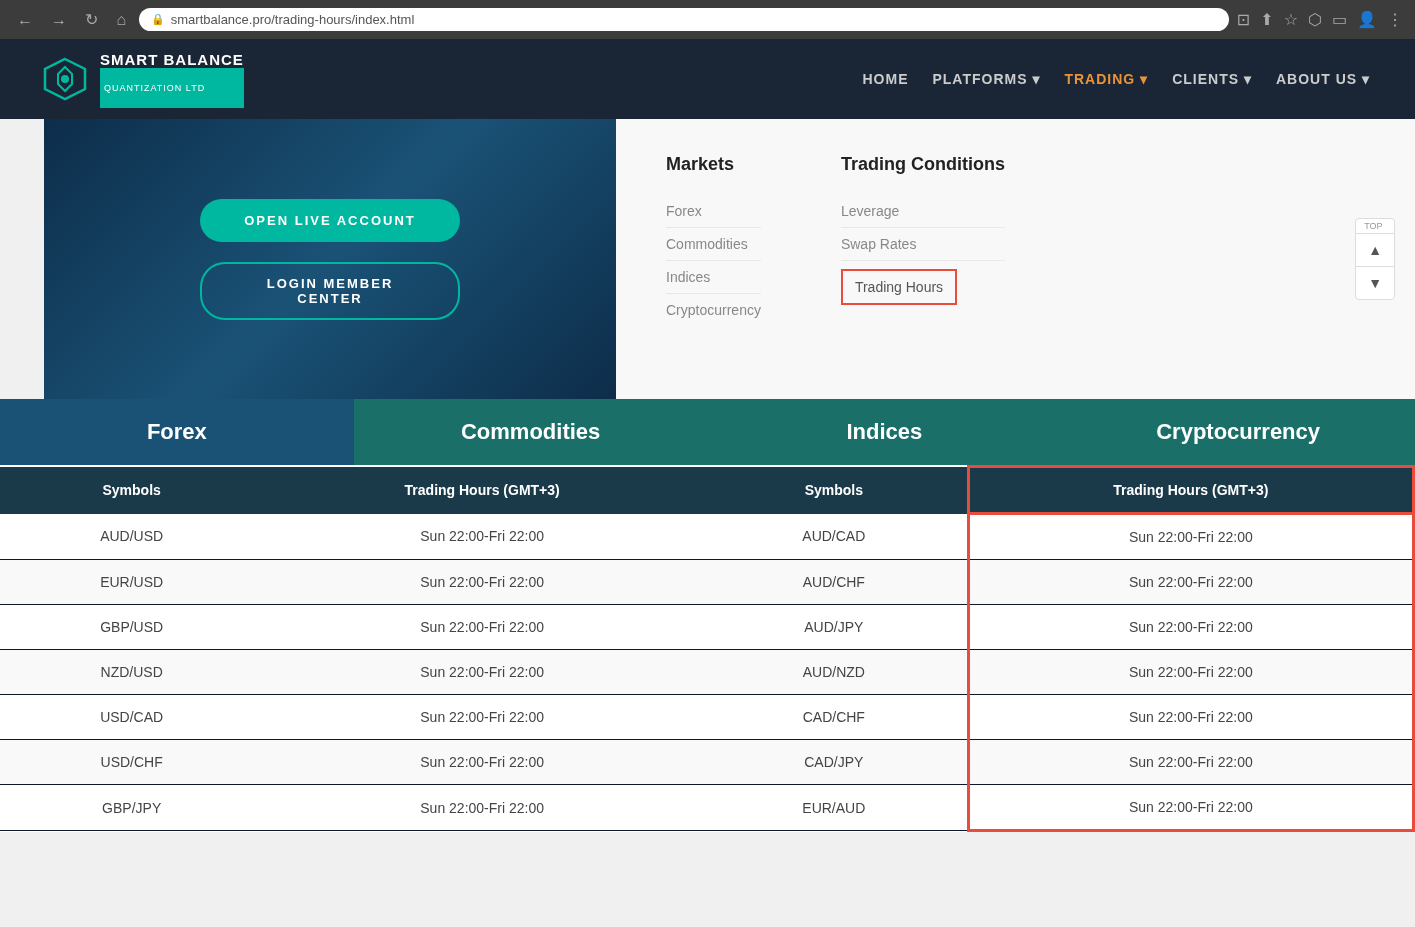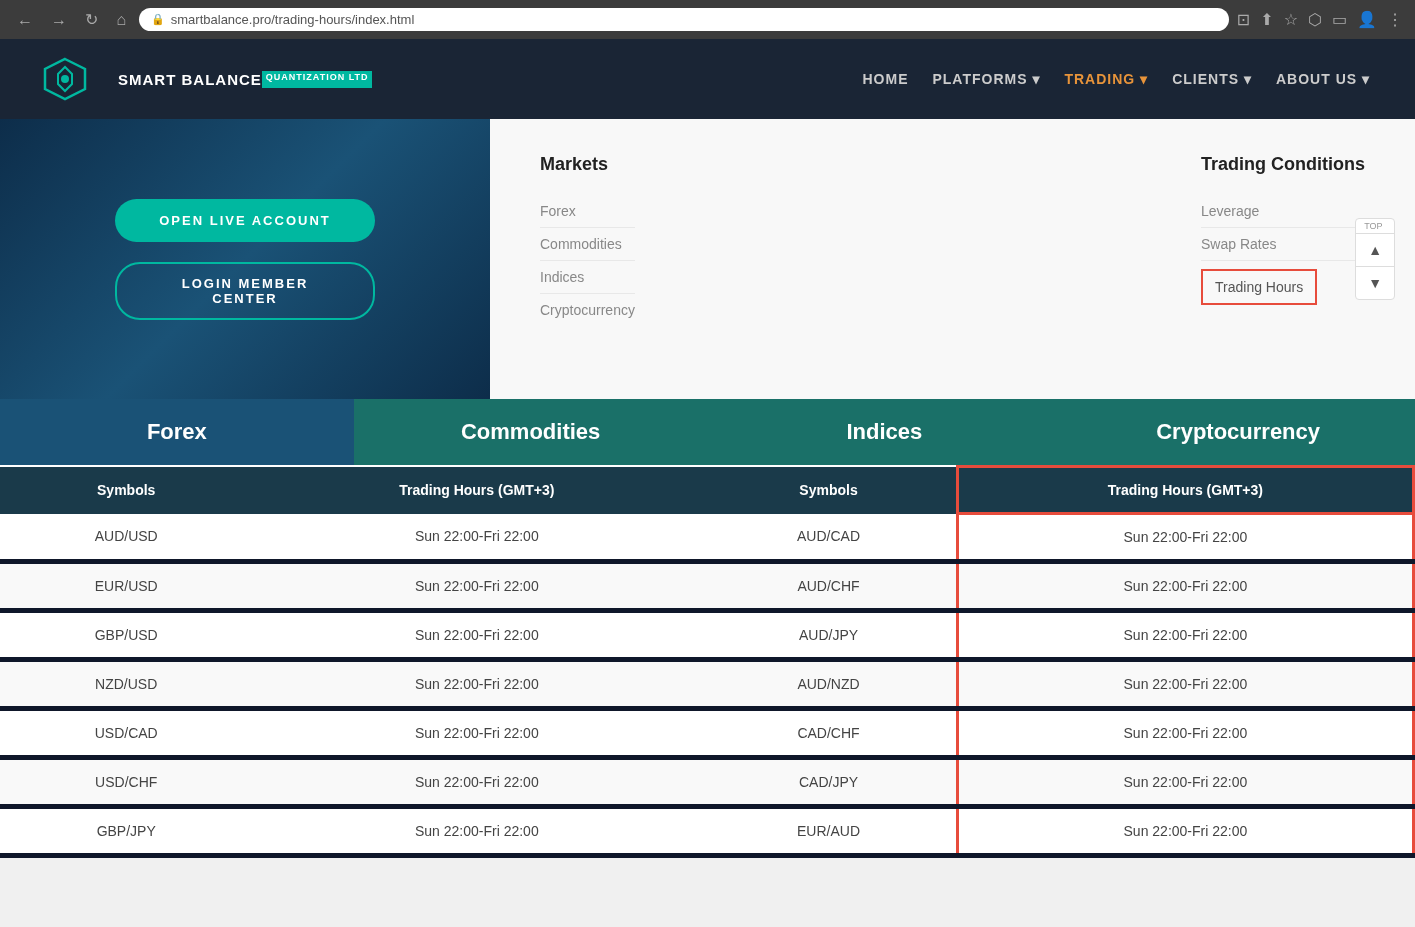--- a/index.html
+++ b/index.html
@@ -55,36 +55,34 @@
       align-items: center;
       gap: 10px;
       margin-right: auto;
     }
     .logo-icon {
       width: 50px;
       height: 50px;
     }
     .logo-text {
       display: flex;
-      flex-direction: row;
-      margin-left: 18px;
+      flex-direction: column;
     }
     .logo-name {
       color: #fff;
       font-size: 15px;
       font-weight: bold;
       letter-spacing: 1px;
     }
     .logo-sub {
       background: #00b8a0;
       color: #fff;
       font-size: 9px;
-      padding: 1px 4px;
+      padding: 15px 4px;
       letter-spacing: 1px;
-      font-weight: bold;
     }
     .main-nav {
       display: flex;
       align-items: center;
       gap: 14px;
       height: 100%;
     }
     .nav-item {
       color: #ccc;
       font-size: 14px;
@@ -99,29 +97,30 @@
     }
     .nav-item.active { color: #e8943a; }
 
     
     .hero-dropdown-area {
       display: flex;
       height: 280px;
       position: relative;
     }
     .hero-section {
-      width: 490px;
+      width: 572px;
       background: linear-gradient(135deg, #0d2d4a 0%, #1a5276 50%, #0d2d4a 100%);
       display: flex;
       flex-direction: column;
       align-items: center;
       justify-content: center;
       gap: 20px;
       padding: 4px;
       flex-shrink: 0;
+      margin-left: 44px;
     }
     .btn-open-account {
       background: #00b8a0;
       color: #fff;
       border: none;
       padding: 14px 40px;
       font-size: 13px;
       font-weight: bold;
       letter-spacing: 2px;
       border-radius: 25px;
@@ -139,21 +138,21 @@
       border-radius: 25px;
       cursor: pointer;
       width: 260px;
       text-align: center;
     }
     .dropdown-panel {
       flex: 1;
       background: #f8f8f8;
       padding: 35px 50px;
       display: flex;
-      justify-content: space-between;
+      gap: 80px;
     }
     .dropdown-col h3 {
       font-size: 18px;
       font-weight: bold;
       color: #222;
       margin-bottom: 20px;
     }
     .dropdown-col ul {
       list-style: none;
     }
@@ -222,30 +221,30 @@
       background: #fff;
       width: 100%;
     }
     .table-container {
       width: 100%;
       border-collapse: collapse;
     }
     .table-header th {
       background: #1a3a4a;
       color: #fff;
-      padding: 14px 14px;
+      padding: 14px 8px;
       font-size: 14px;
       font-weight: 600;
       text-align: center;
     }
     .table-header th.highlighted {
       border: 3px solid #e74c3c;
     }
     .table-body tr {
-      border-bottom: 5px solid #0f172a;
+      border-bottom: 1px solid #0f172a;
     }
     .table-body tr:nth-child(even) { background: #f9f9f9; }
     .table-body td {
       padding: 14px 20px;
       text-align: center;
       font-size: 14px;
       color: #444;
     }
     .table-body td.highlighted {
       border-left: 3px solid #e74c3c;

